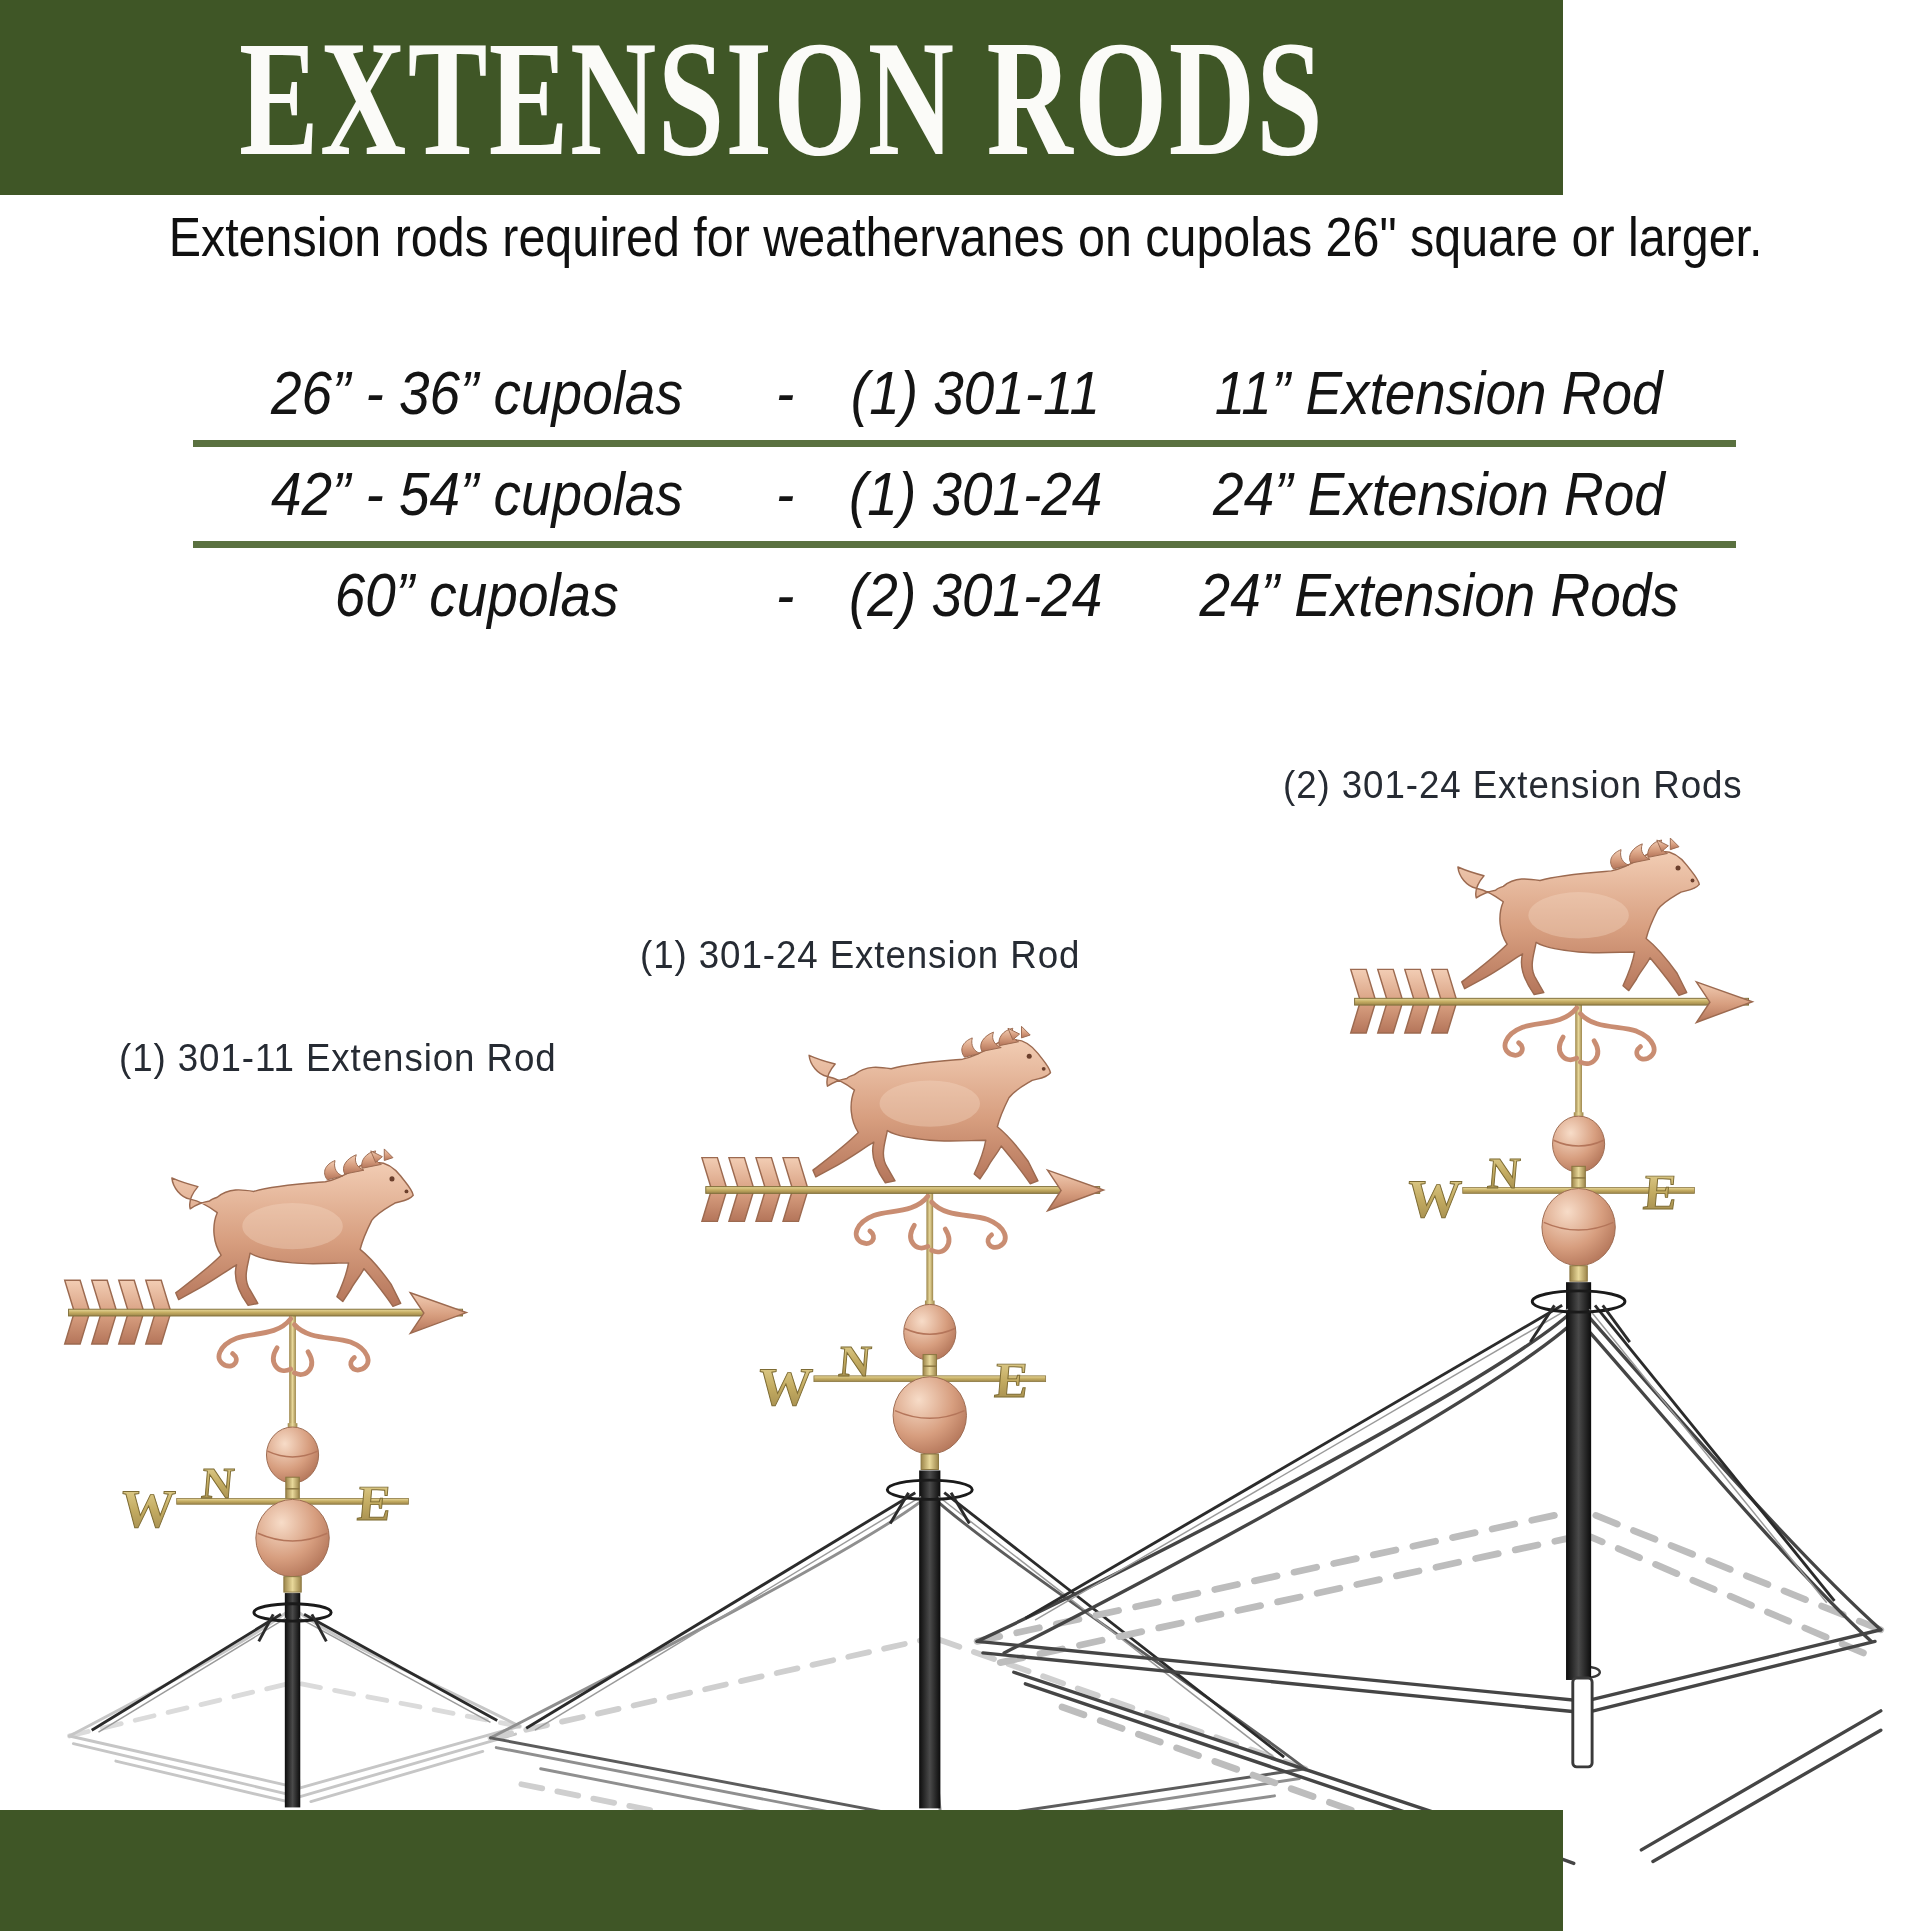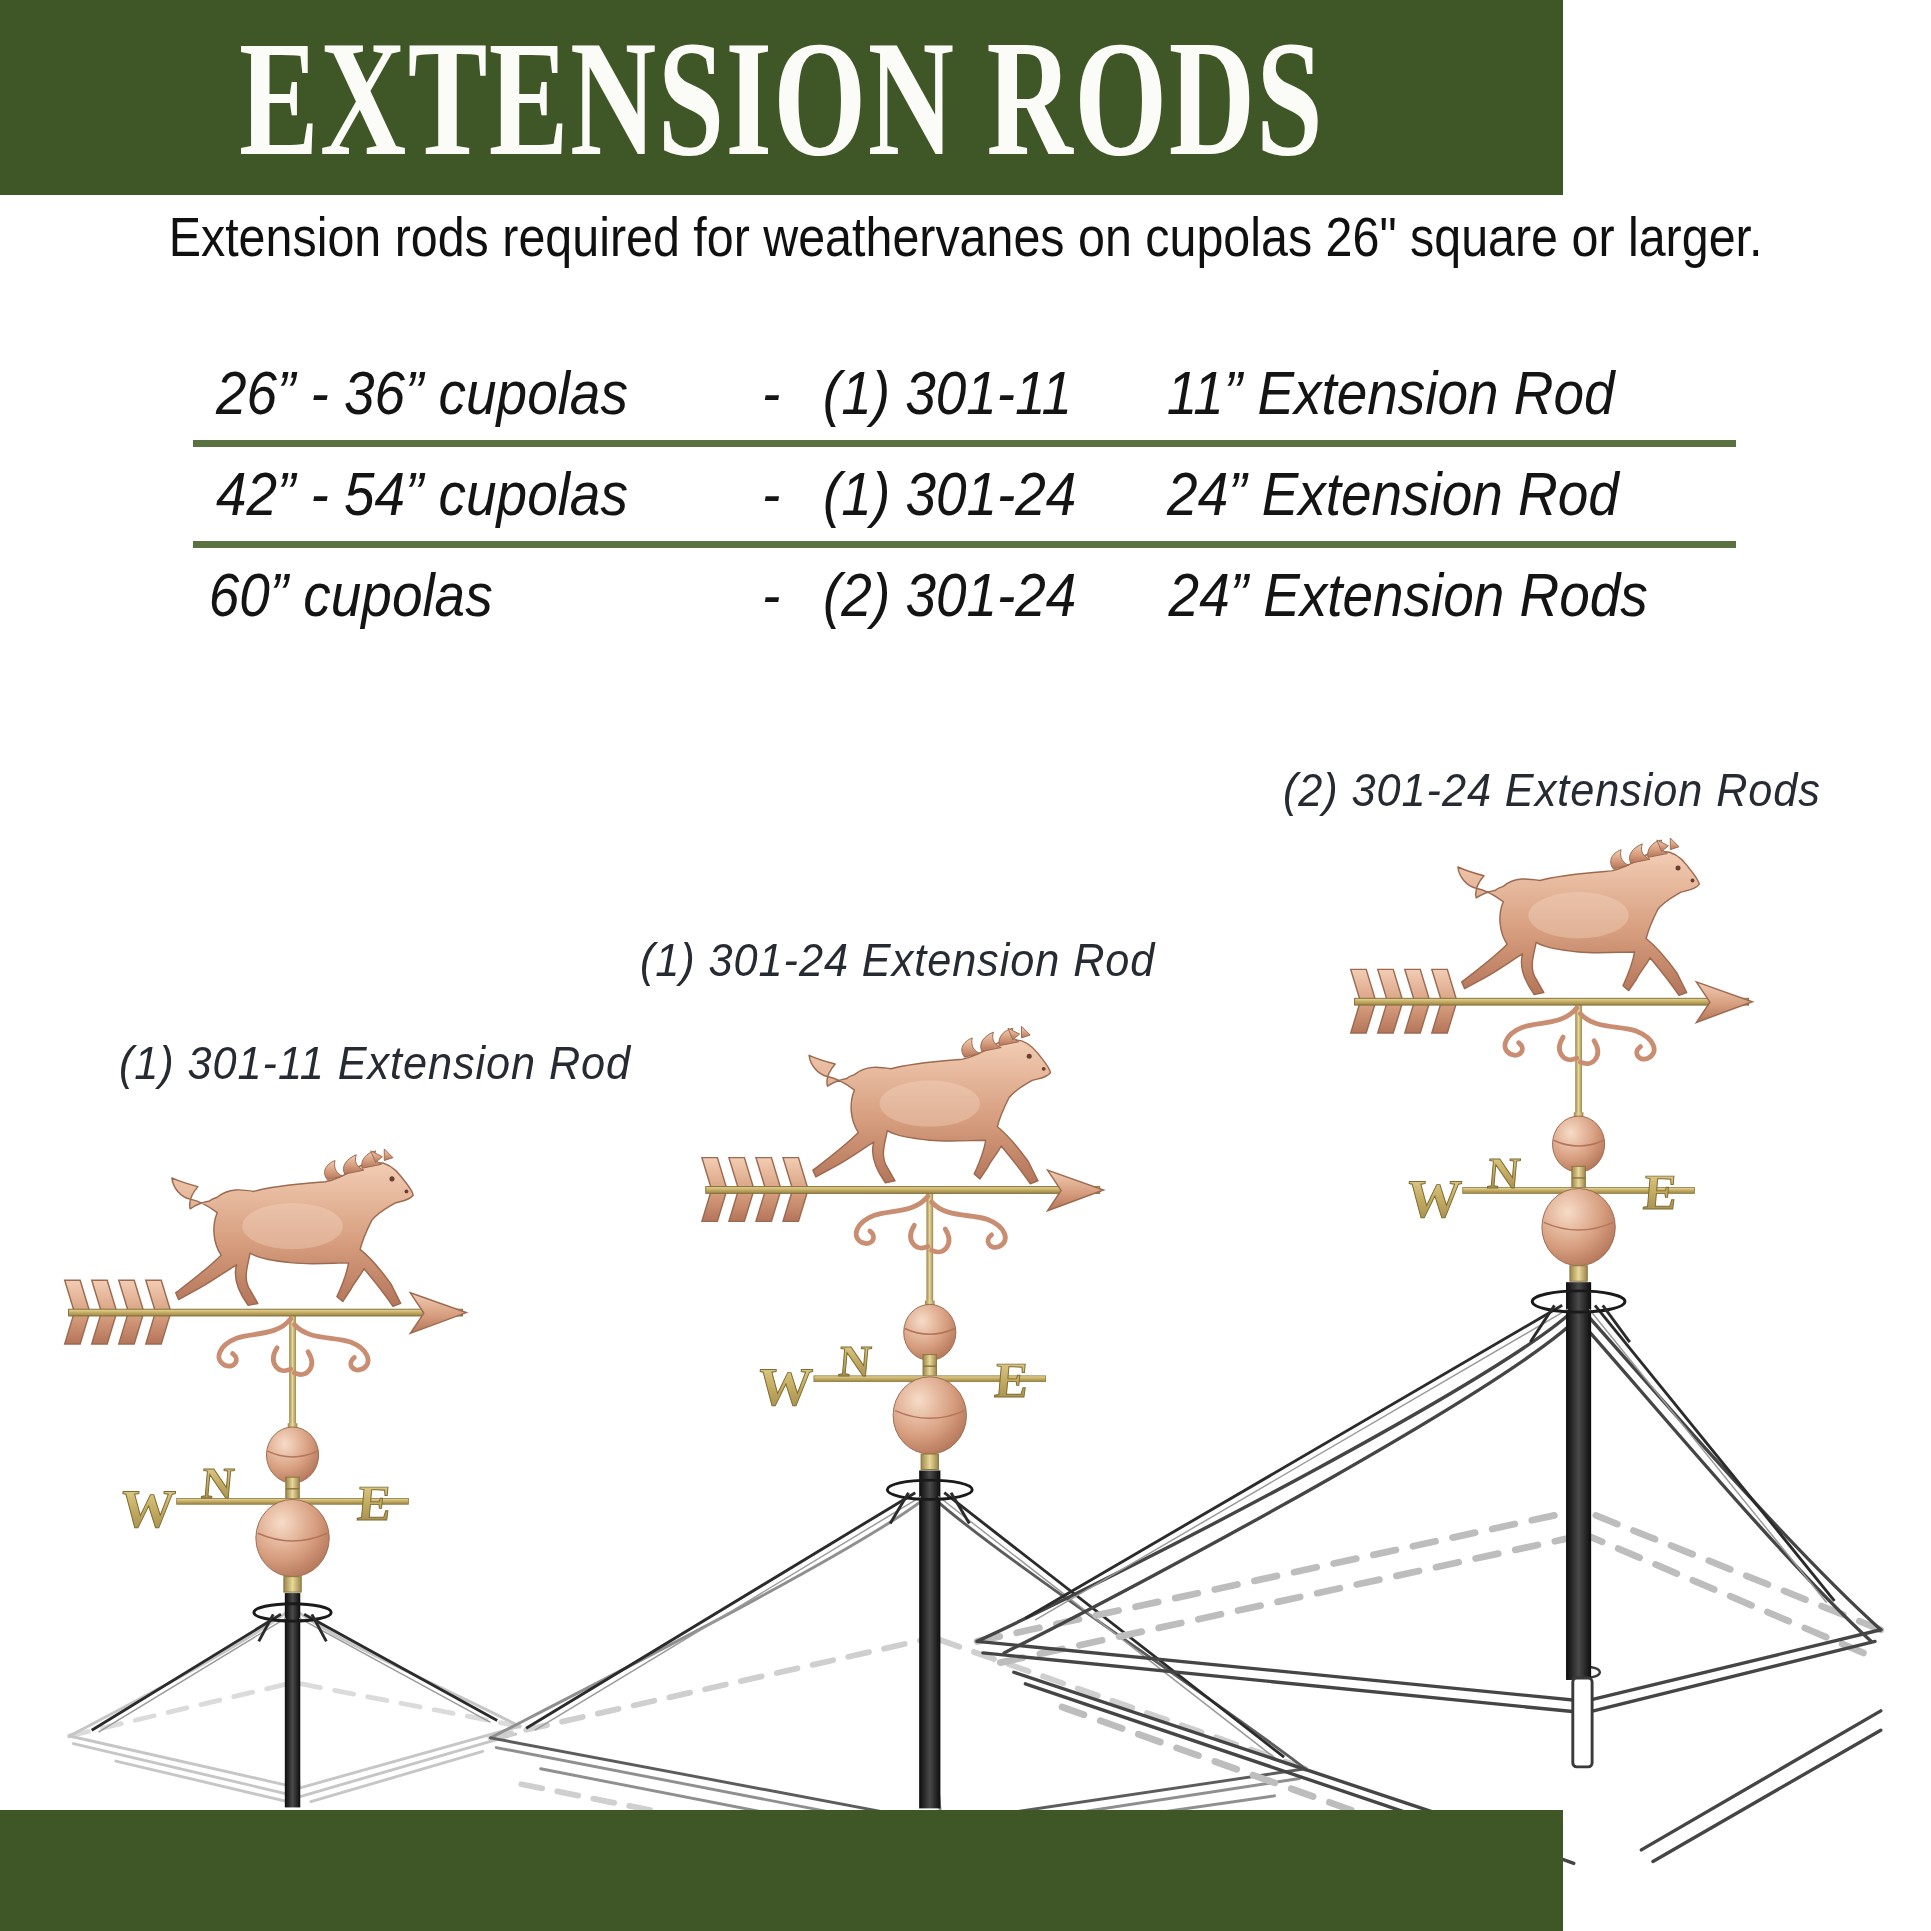--- a/index.html
+++ b/index.html
@@ -28,28 +28,28 @@
     font-size:55px;color:#101010;white-space:nowrap;
   }
   .subtitle .cond{display:inline-block;transform:scaleX(0.88);transform-origin:50% 50%;}
   
   .size-table{
     position:absolute;top:346px;left:193px;width:1543px;
     display:grid;grid-template-columns:568px 48px 333px 594px;
     font-size:61px;font-style:italic;color:var(--ink);
   }
   .size-table .cell{
-    height:94px;display:flex;align-items:center;justify-content:flex-start;
+    height:94px;display:flex;align-items:center;justify-content:center;
     white-space:nowrap;
   }
   .size-table .cell .cond{display:inline-block;transform:scaleX(0.9);transform-origin:50% 50%;}
   .size-table .rule{grid-column:1 / -1;height:6.8px;background:var(--divider);}
   
   .fig-label{
-    position:absolute;font-size:46px;font-style:italic;color:var(--label-ink);
+    position:absolute;font-size:39px;color:var(--label-ink);
     white-space:nowrap;
   }
   .fig-label .cond{display:inline-block;transform:scaleX(0.94);transform-origin:0 50%;letter-spacing:1px;}
   .fig-label.l1{left:119px;top:1036px;}
   .fig-label.l2{left:640px;top:933px;}
   .fig-label.l3{left:1283px;top:763px;}
   
   svg.art{position:absolute;left:0;top:0;}
   .roofline{fill:none;stroke-linecap:round;stroke-linejoin:round;}
   .rf-l{stroke:var(--roof-light);stroke-width:3px;}

